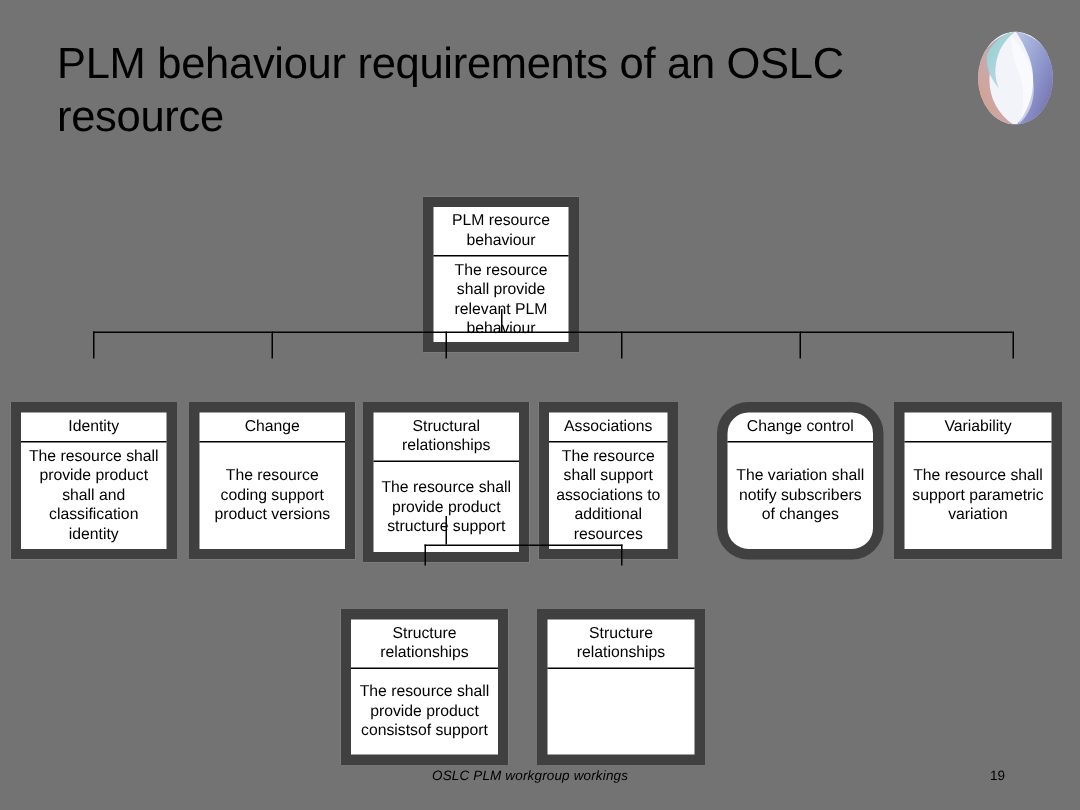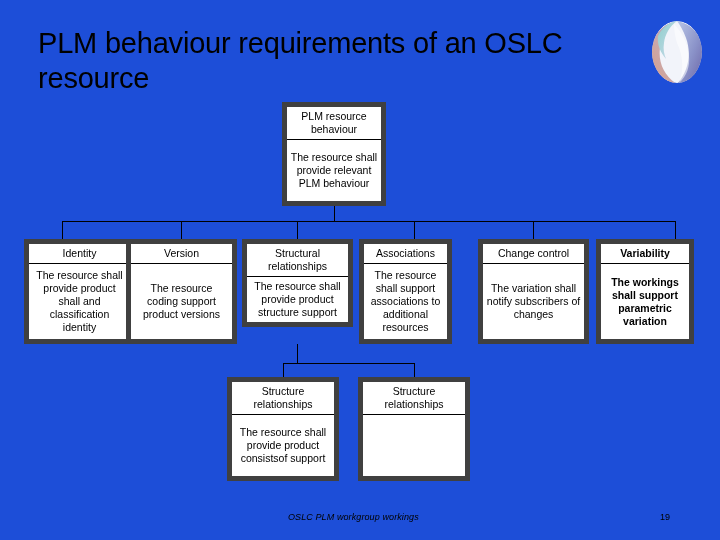--- a/index.html
+++ b/index.html
@@ -9,21 +9,21 @@
     height: 540px;
     background: #ffffff;
     font-family: "Liberation Sans", sans-serif;
     overflow: hidden;
   }
 
   #slide {
     position: relative;
     width: 720px;
     height: 540px;
-    background: #1d4ed8;
+    background: #737373;
   }
 
   
   .slide-title {
     position: absolute;
     left: 38px;
     top: 26px;
     width: 580px;
     font-size: 29px;
     line-height: 35px;
@@ -37,24 +37,25 @@
     position: absolute;
     left: 648px;
     top: 18px;
     width: 58px;
     height: 68px;
   }
 
   
   .node {
     position: absolute;
-    border: 5px solid #404040;
+    border: 7px solid #404040;
     background: #ffffff;
     display: flex;
     flex-direction: column;
+    margin-top: 29px;
   }
 
   .node-head {
     border-bottom: 1px solid #000000;
     text-align: center;
     font-size: 10.5px;
     line-height: 13px;
     color: #000000;
     padding: 3px 2px 3px 2px;
   }
@@ -147,48 +148,48 @@
   <div class="line-v" style="left:334px; top:206px; height:16px;"></div>
   <div class="line-h" style="left:62px; top:221px; width:613px;"></div>
 
   <div class="line-v" style="left:62px; top:221px; height:18px;"></div>
   <div class="line-v" style="left:181px; top:221px; height:18px;"></div>
   <div class="line-v" style="left:297px; top:221px; height:18px;"></div>
   <div class="line-v" style="left:414px; top:221px; height:18px;"></div>
   <div class="line-v" style="left:533px; top:221px; height:18px;"></div>
   <div class="line-v" style="left:675px; top:221px; height:18px;"></div>
 
-  <div class="node" style="left:24px; top:239px; width:111px; height:105px;">
+  <div class="node" style="left:7px; top:239px; width:111px; height:105px;">
     <div class="node-head">Identity</div>
     <div class="node-body">The resource shall provide product shall and classification identity</div>
   </div>
 
   <div class="node" style="left:126px; top:239px; width:111px; height:105px;">
-    <div class="node-head">Version</div>
+    <div class="node-head">Change</div>
     <div class="node-body">The resource coding support product versions</div>
   </div>
 
-  <div class="node" style="left:242px; top:239px; width:111px; height:88px;">
+  <div class="node" style="left:242px; top:239px; width:111px; height:107px;">
     <div class="node-head">Structural relationships</div>
     <div class="node-body">The resource shall provide product structure support</div>
   </div>
 
   <div class="node" style="left:359px; top:239px; width:93px; height:105px;">
     <div class="node-head">Associations</div>
     <div class="node-body">The resource shall support associations to additional resources</div>
   </div>
 
-  <div class="node" style="left:478px; top:239px; width:111px; height:105px;">
+  <div class="node" style="left:478px; top:239px; width:111px; height:105px;border-radius:21px;">
     <div class="node-head">Change control</div>
     <div class="node-body">The variation shall notify subscribers of changes</div>
   </div>
 
-  <div class="node" style="left:596px; top:239px; width:98px; height:105px;font-weight:bold;">
+  <div class="node" style="left:596px; top:239px; width:112px; height:105px;">
     <div class="node-head">Variability</div>
-    <div class="node-body">The workings shall support parametric variation</div>
+    <div class="node-body">The resource shall support parametric variation</div>
   </div>
 
   <div class="line-v" style="left:297px; top:344px; height:19px;"></div>
   <div class="line-h" style="left:283px; top:363px; width:132px;"></div>
   <div class="line-v" style="left:283px; top:363px; height:14px;"></div>
   <div class="line-v" style="left:414px; top:363px; height:14px;"></div>
 
   <div class="node" style="left:227px; top:377px; width:112px; height:104px;">
     <div class="node-head">Structure relationships</div>
     <div class="node-body">The resource shall provide product consistsof support</div>

